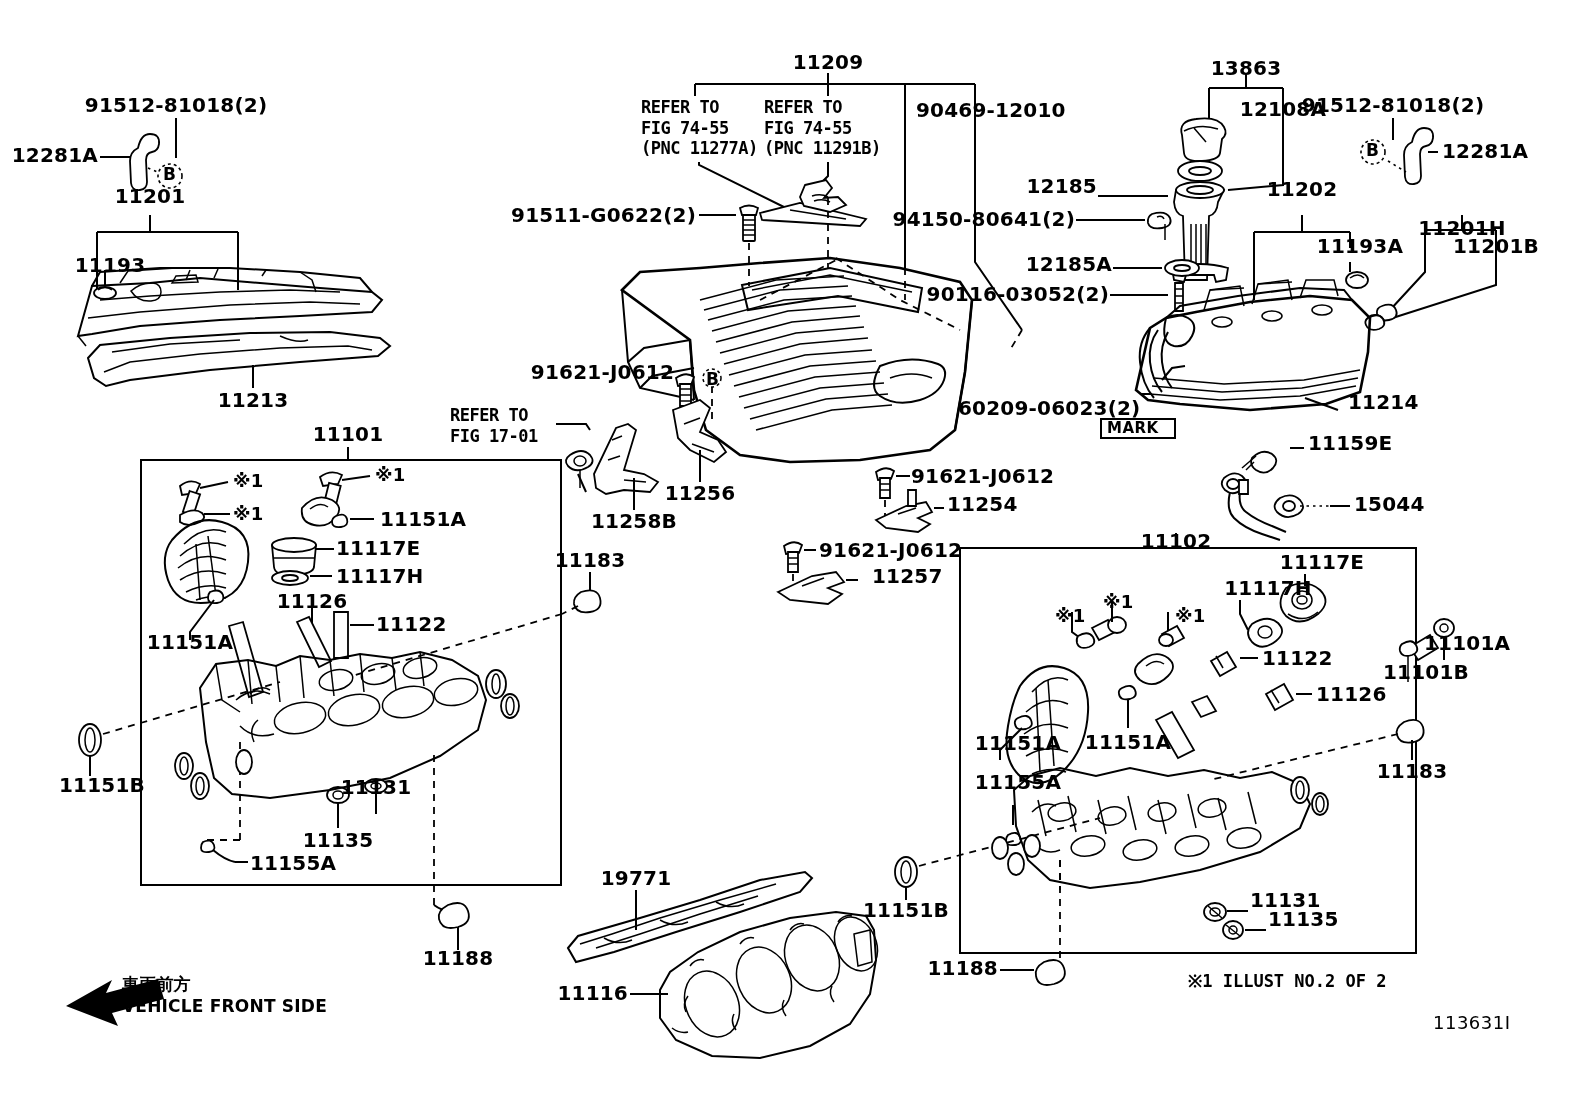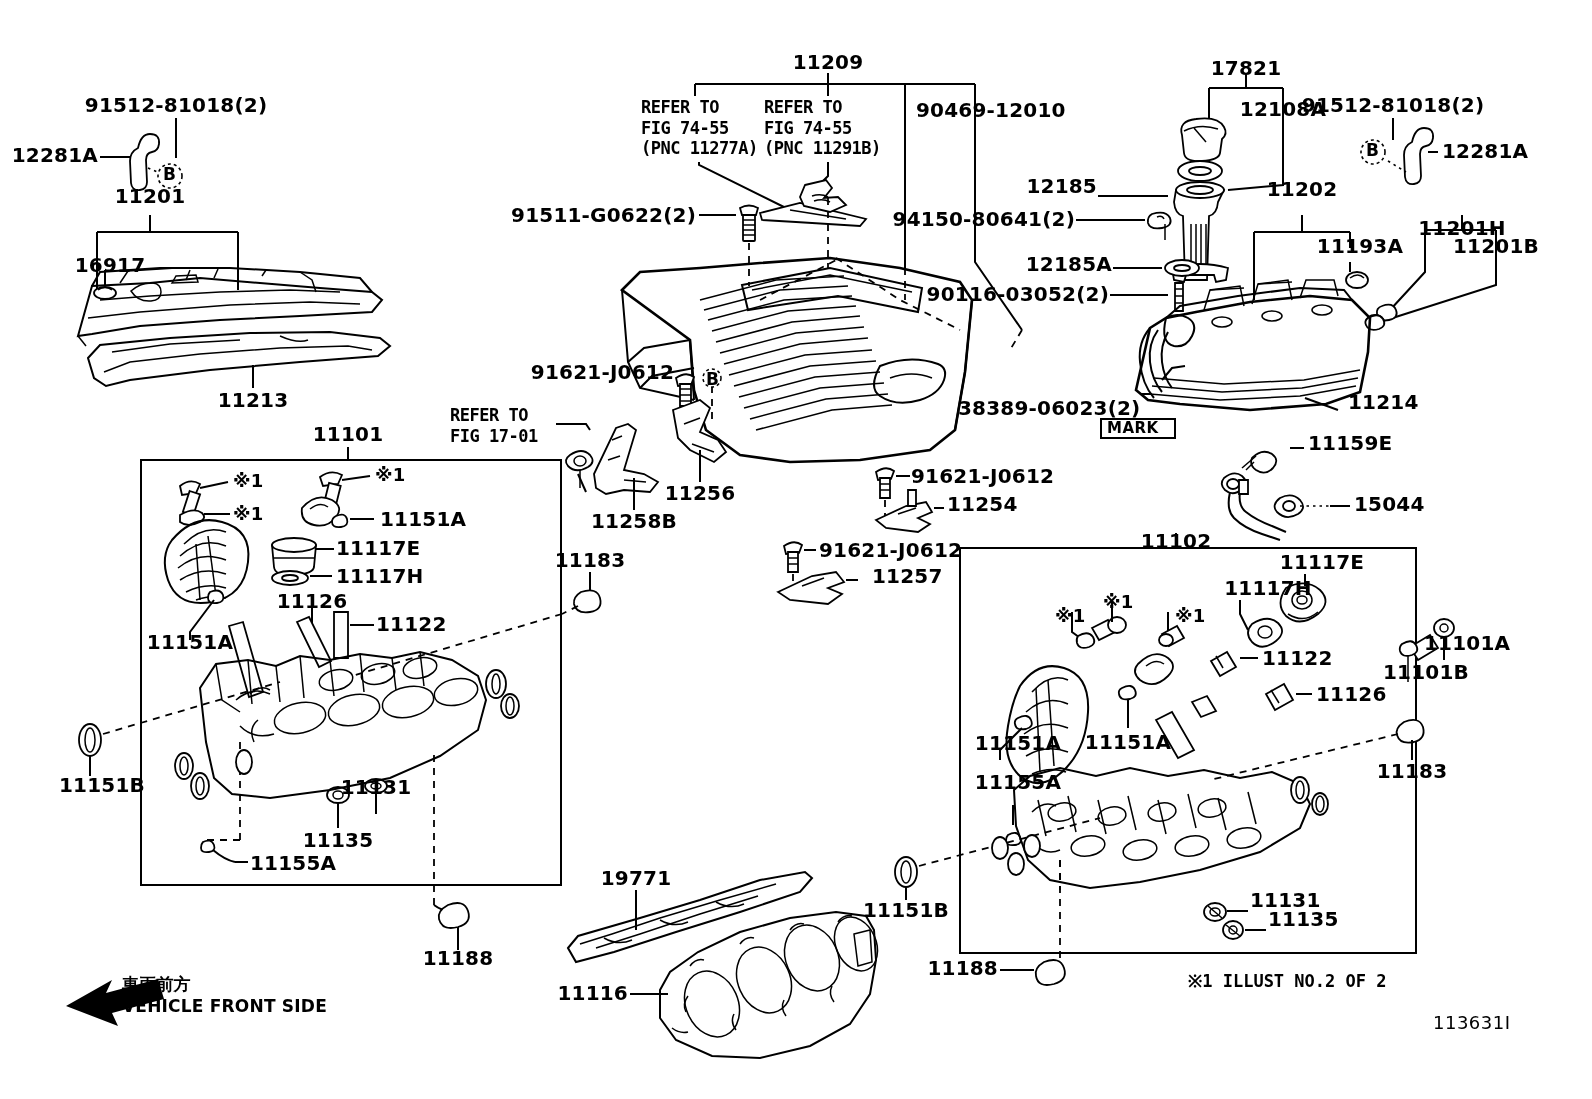--- a/index.html
+++ b/index.html
@@ -630,39 +630,39 @@
     </g>
 
     <line class="ln" x1="1140" y1="394" x2="1152" y2="394"></line>
   </svg>
 
   <div class="lbl ctr" style="left:176px;top:95px">91512-81018(2)</div>
   <div class="lbl right" style="left:98px;top:145px">12281A</div>
   <div class="lbl" style="left:163px;top:165px;font-size:17px">B</div>
 
   <div class="lbl ctr" style="left:150px;top:186px">11201</div>
-  <div class="lbl ctr" style="left:110px;top:255px">16917</div>
+  <div class="lbl ctr" style="left:110px;top:255px">11193</div>
   <div class="lbl ctr" style="left:253px;top:390px">11213</div>
 
   <div class="lbl ctr" style="left:828px;top:52px">11209</div>
   <div class="lbl refer" style="left:641px;top:97px">REFER TO
 FIG 74-55
 (PNC 11277A)</div>
   <div class="lbl refer" style="left:764px;top:97px">REFER TO
 FIG 74-55
 (PNC 11291B)</div>
   <div class="lbl" style="left:916px;top:100px">90469-12010</div>
   <div class="lbl right" style="left:696px;top:205px">91511-G0622(2)</div>
   <div class="lbl right" style="left:674px;top:362px">91621-J0612</div>
   <div class="lbl" style="left:911px;top:466px">91621-J0612</div>
   <div class="lbl" style="left:819px;top:540px">91621-J0612</div>
-  <div class="lbl" style="left:958px;top:398px">38389-06023(2)</div>
+  <div class="lbl" style="left:958px;top:398px">60209-06023(2)</div>
   <div class="lbl" style="left:706px;top:370px;font-size:17px">B</div>
 
-  <div class="lbl ctr" style="left:1246px;top:58px">17821</div>
+  <div class="lbl ctr" style="left:1246px;top:58px">13863</div>
   <div class="lbl ctr" style="left:1283px;top:99px">12108A</div>
   <div class="lbl right" style="left:1097px;top:176px">12185</div>
   <div class="lbl right" style="left:1075px;top:209px">94150-80641(2)</div>
   <div class="lbl right" style="left:1112px;top:254px">12185A</div>
   <div class="lbl right" style="left:1109px;top:284px">90116-03052(2)</div>
 
   <div class="lbl ctr" style="left:1393px;top:95px">91512-81018(2)</div>
   <div class="lbl" style="left:1442px;top:141px">12281A</div>
   <div class="lbl" style="left:1366px;top:141px;font-size:17px">B</div>
 

